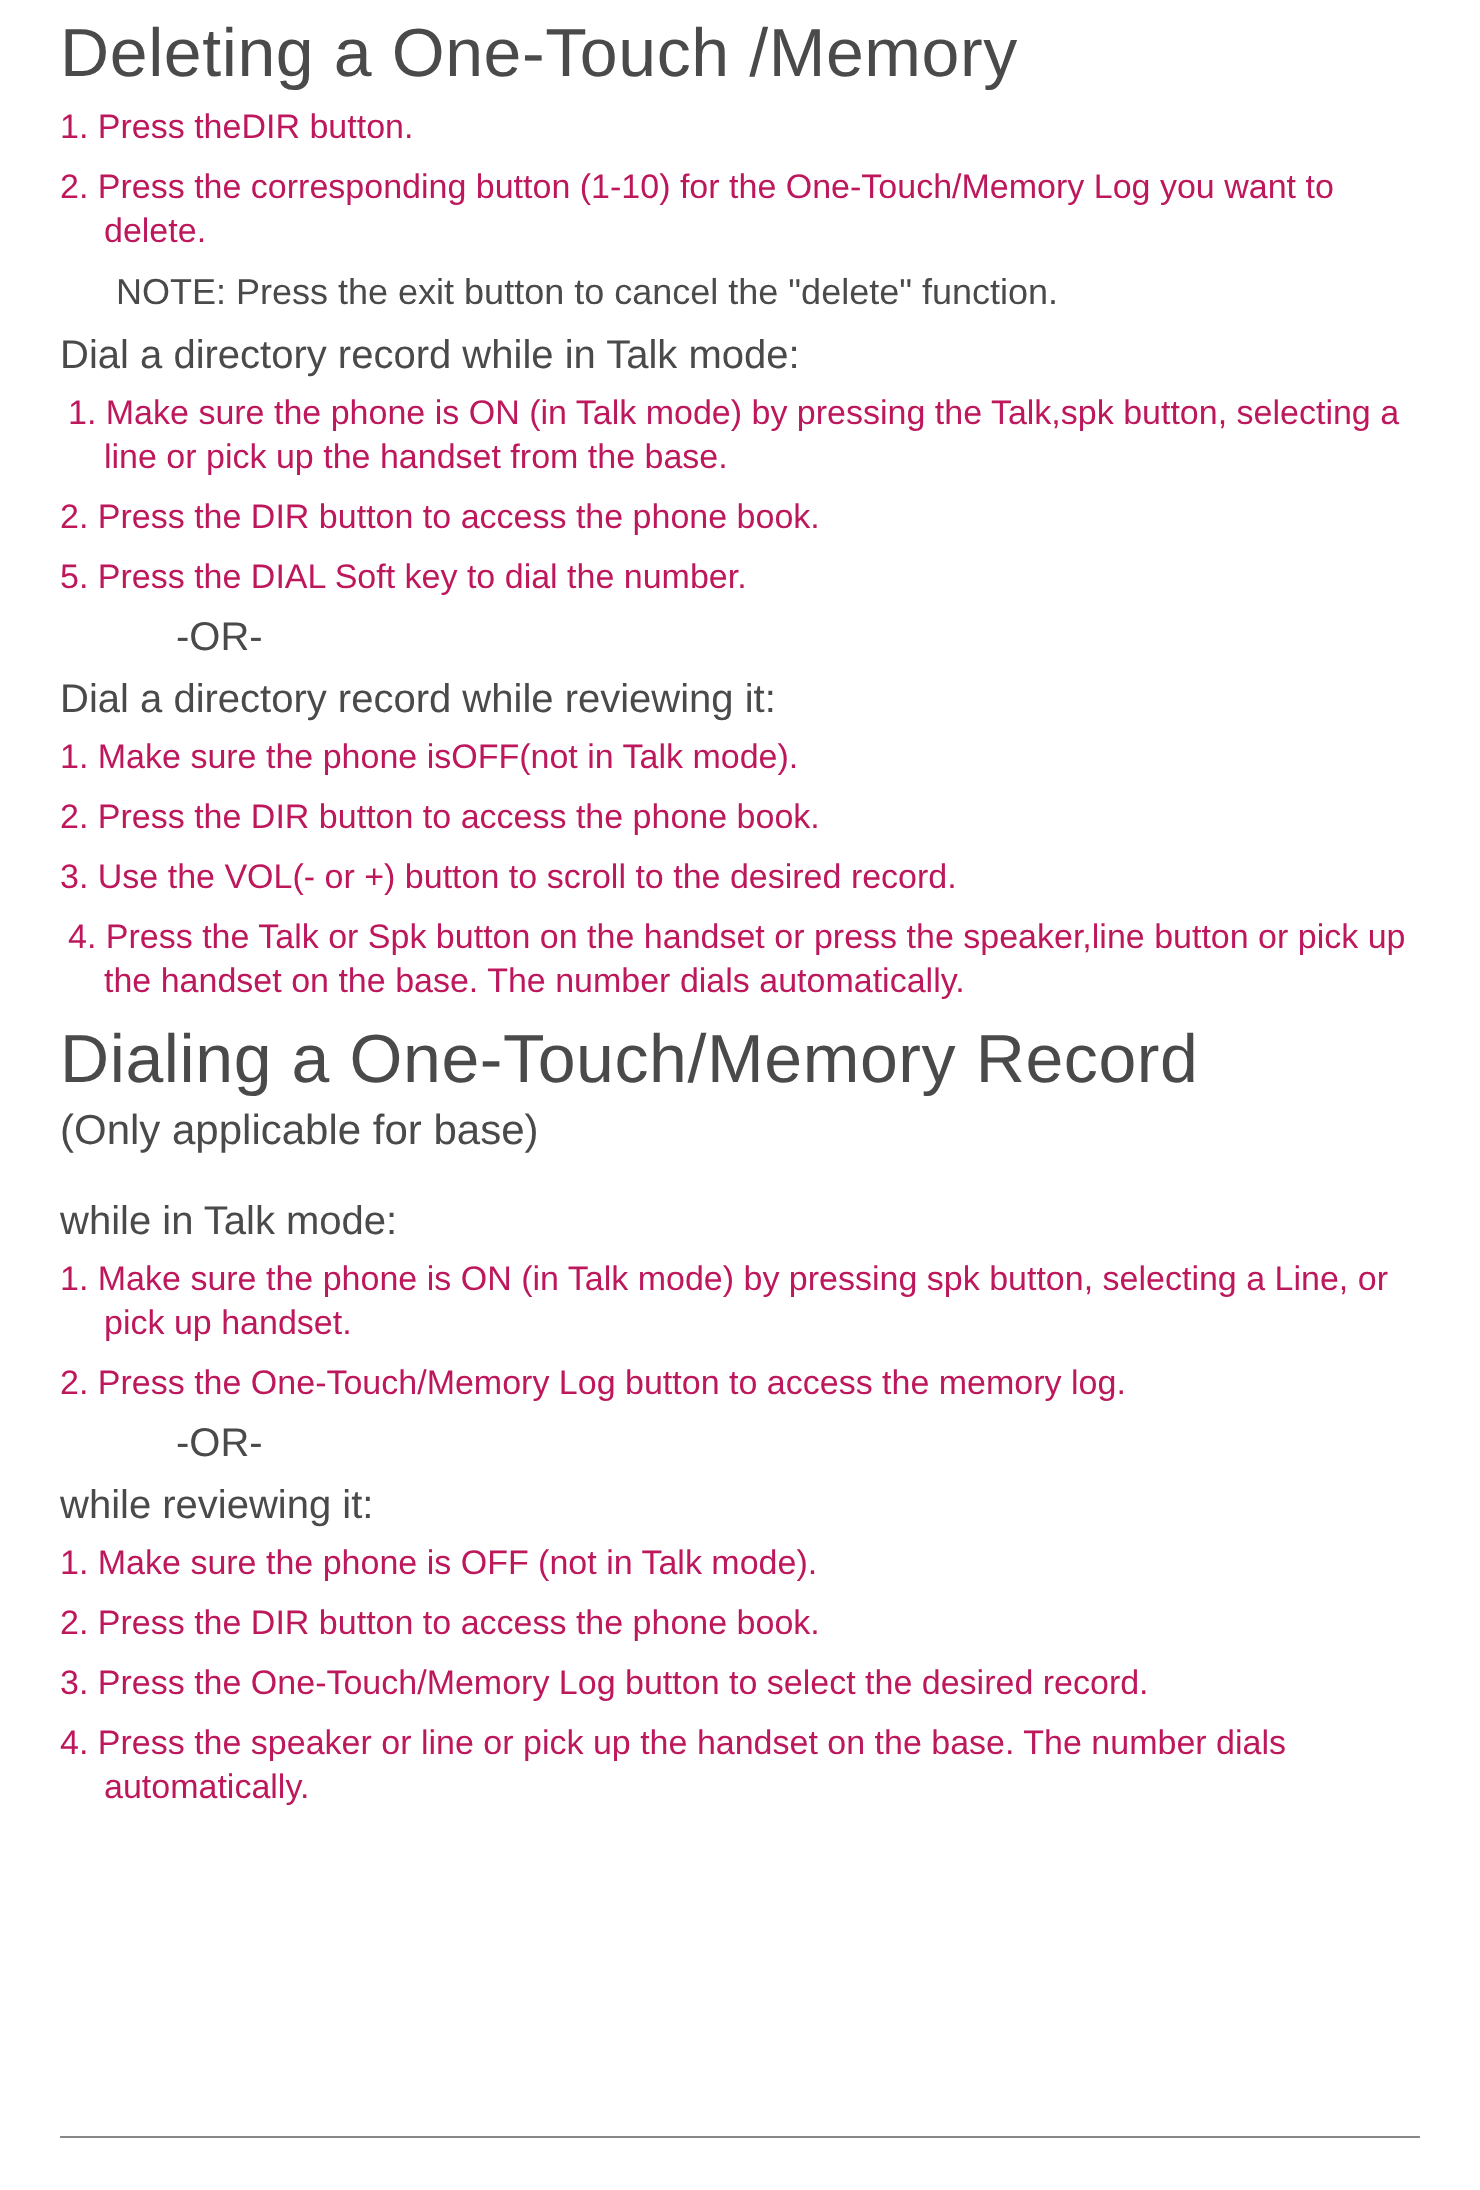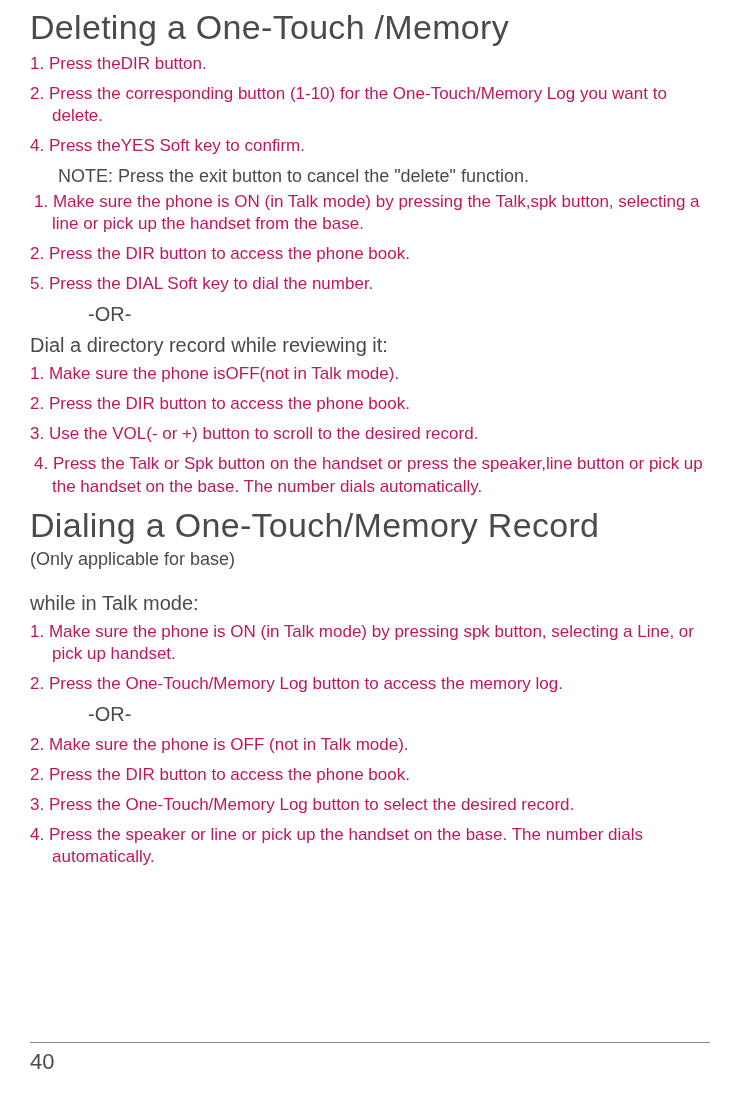--- a/index.html
+++ b/index.html
@@ -17,21 +17,21 @@
       background: #fff;
     }
     .heading-large {
       font-size: 34px;
       font-weight: normal;
       color: #4a4a4a;
       margin-bottom: 6px;
       letter-spacing: 0.3px;
     }
     .heading-sub {
-      font-size: 18px;
+      font-size: 21px;
       font-weight: normal;
       color: #4a4a4a;
       margin-top: -2px;
       margin-bottom: 22px;
     }
     .section-title {
       font-size: 20px;
       font-weight: normal;
       color: #4a4a4a;
       margin-top: 8px;
@@ -80,26 +80,26 @@
       color: #4a4a4a;
     }
   </style>
 </head>
 <body>
 
 <div>
   <div class="heading-large">Deleting a One-Touch /Memory</div>
   <div class="step step-indent">1.  Press theDIR button.</div>
   <div class="step step-indent">2.  Press the corresponding button (1-10) for the One-Touch/Memory Log you want to delete.</div>
-  <div class="step step-indent">4.  Press theYES Soft key to confirm.</div>
   <div class="note">NOTE: Press the exit button to cancel the "delete" function.</div>
 </div>
 
 <div>
 
+  <div class="section-title">Dial a directory record while in Talk mode:</div>
   <div class="step step-indent2">1. Make sure the phone is ON (in Talk mode) by pressing the Talk,spk button, selecting a line or pick up the handset from the base.</div>
   <div class="step">2. Press the DIR button to access the phone book.</div>
   <div class="step">5. Press the DIAL Soft key to dial the number.</div>
   <div class="or-text">-OR-</div>
 
   <div class="section-title">Dial a directory record while reviewing it:</div>
   <div class="step">1. Make sure the phone isOFF(not in Talk mode).</div>
   <div class="step">2. Press the DIR button to access the phone book.</div>
   <div class="step">3. Use the VOL(- or +) button to scroll to the desired record.</div>
   <div class="step step-indent2">4. Press the Talk or Spk button on the handset or press the speaker,line  button or pick up the handset on the base. The number dials automatically.</div>
@@ -107,22 +107,22 @@
 
 <div>
   <div class="heading-large">Dialing a One-Touch/Memory Record</div>
   <div class="heading-sub">(Only applicable for base)</div>
 
   <div class="section-title">while in Talk mode:</div>
   <div class="step step-indent">1.  Make sure the phone is ON (in Talk mode) by pressing spk button, selecting a Line, or pick up handset.</div>
   <div class="step step-indent">2.  Press the One-Touch/Memory Log button to access the memory log.</div>
   <div class="or-text">-OR-</div>
 
-  <div class="step step-indent">2.  Make sure the phone is OFF (not in Talk mode).</div>
+  <div class="section-title">while reviewing it:</div>
+  <div class="step step-indent">1.  Make sure the phone is OFF (not in Talk mode).</div>
   <div class="step step-indent">2.  Press the DIR button to access the phone book.</div>
   <div class="step step-indent">3.  Press the One-Touch/Memory Log button to select the desired record.</div>
   <div class="step step-indent">4.  Press the speaker or line  or pick up the handset on the base. The number dials automatically.</div>
 </div>
 
 <div class="page-footer">
   <div class="footer-line"></div>
-  <div class="page-number">40</div>
 </div>
 
 </body></html>

